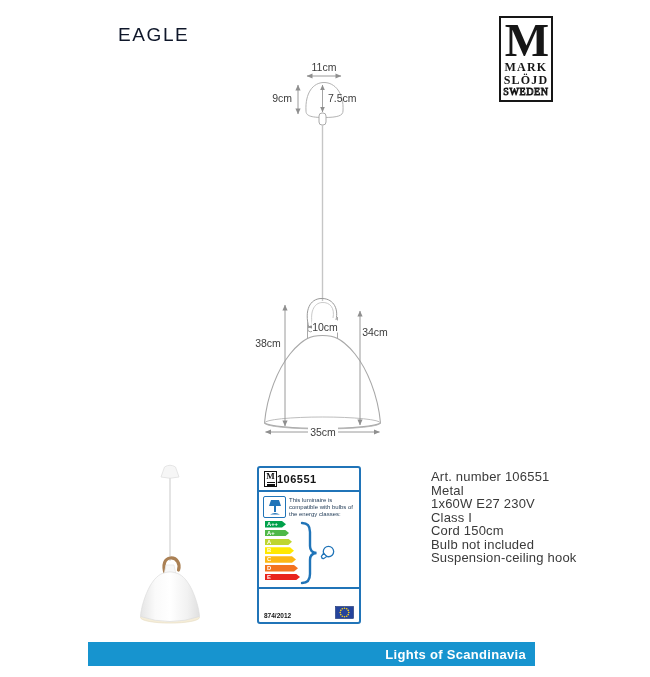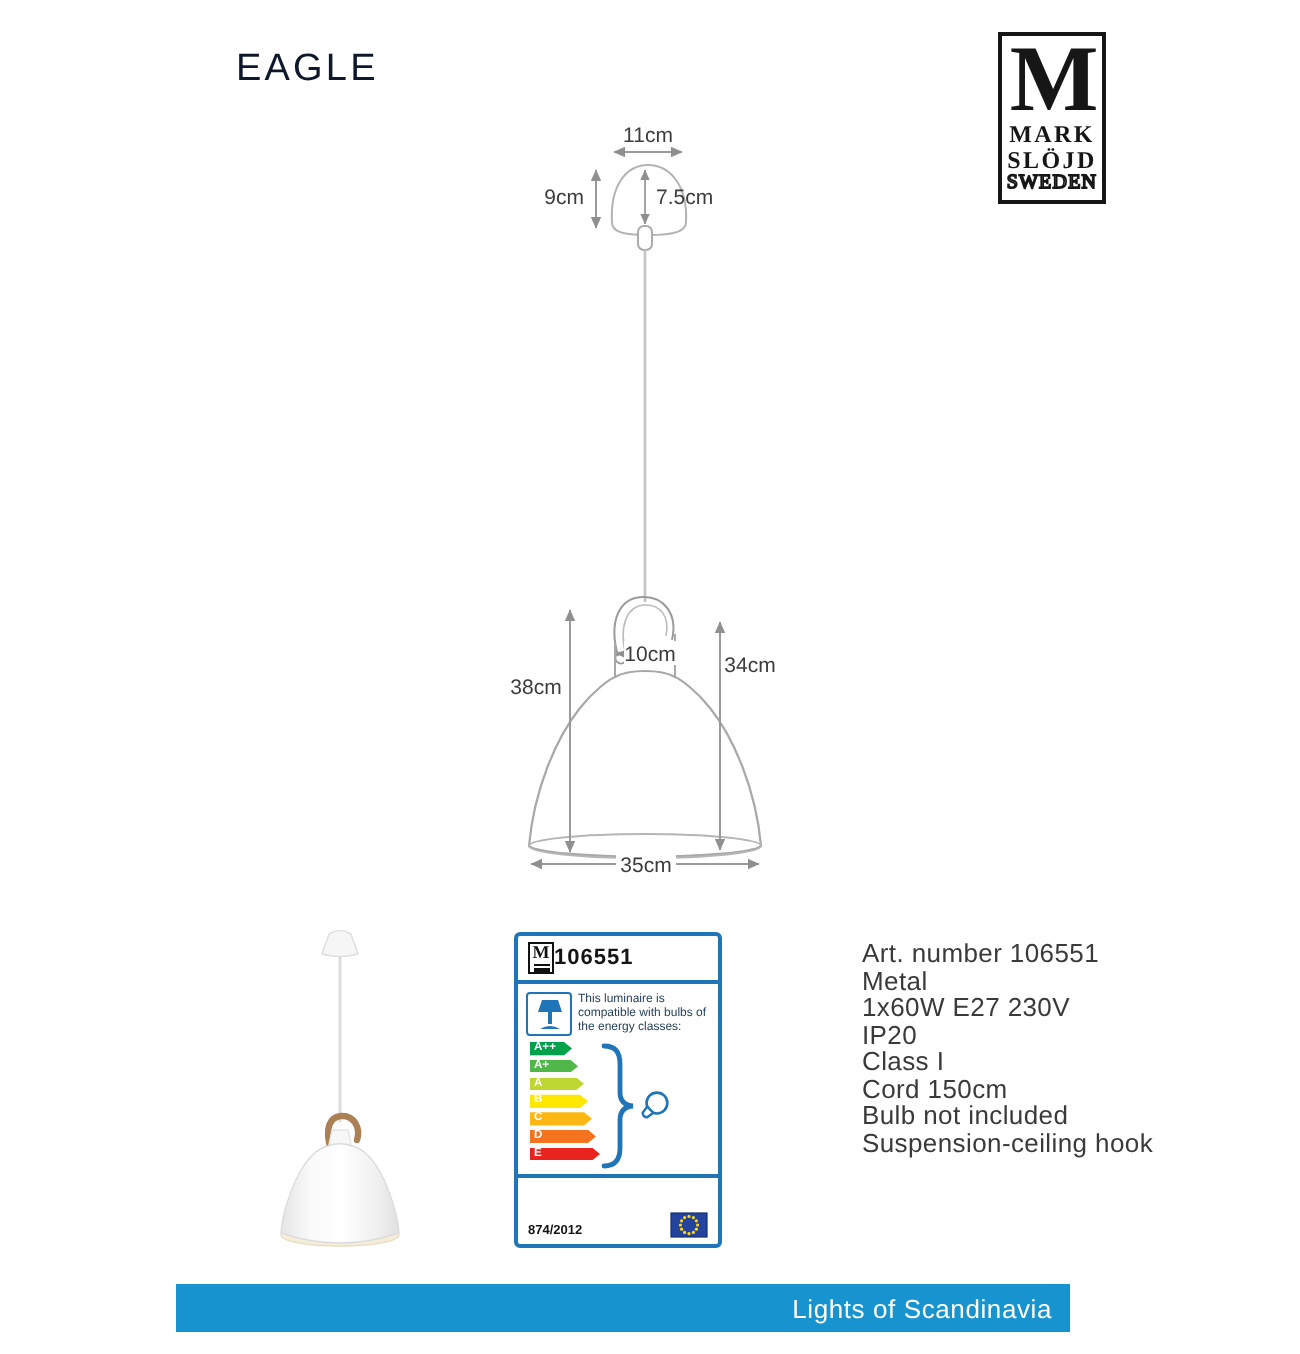--- a/index.html
+++ b/index.html
@@ -59,21 +59,21 @@
     padding:0 5px 4px 5px;box-sizing:content-box;
   }
   .el-reg{font-size:6.5px;font-weight:bold;color:#141414;}
   
   .specs{position:absolute;left:403px;top:470px;color:#3a3a3a;margin-left:28px;}
   .spec-line{font-size:13px;line-height:13.5px;letter-spacing:0.2px;white-space:nowrap;}
   
   .footer-bar{
     position:absolute;left:88px;top:642px;width:447px;height:24px;
     background:#1794cf;display:flex;align-items:center;justify-content:flex-end;
-    box-sizing:border-box;padding-right:9px;
+    box-sizing:border-box;padding-right:9px;font-weight:bold;
   }
   .footer-bar span{color:#fff;font-size:13px;letter-spacing:0.3px;}
 </style>
 </head>
 <body>
 
 <div class="page-title">EAGLE</div>
 
 <div class="brand-logo">
   <div class="logo-m">M</div>
@@ -219,21 +219,20 @@
           <circle cx="7.3" cy="2.8" r="0.8"></circle>
       </g>
     </svg>
   </div>
 </div>
 
 <div class="specs">
     <div class="spec-line">Art. number 106551</div>
     <div class="spec-line">Metal</div>
     <div class="spec-line">1x60W E27 230V</div>
-    <div class="spec-line">IP20</div>
     <div class="spec-line">Class I</div>
     <div class="spec-line">Cord 150cm</div>
     <div class="spec-line">Bulb not included</div>
     <div class="spec-line">Suspension-ceiling hook</div>
   </div>
 
 <div class="footer-bar" style="background: rgb(23, 148, 207);">
   <span>Lights of Scandinavia</span>
 </div>
 

